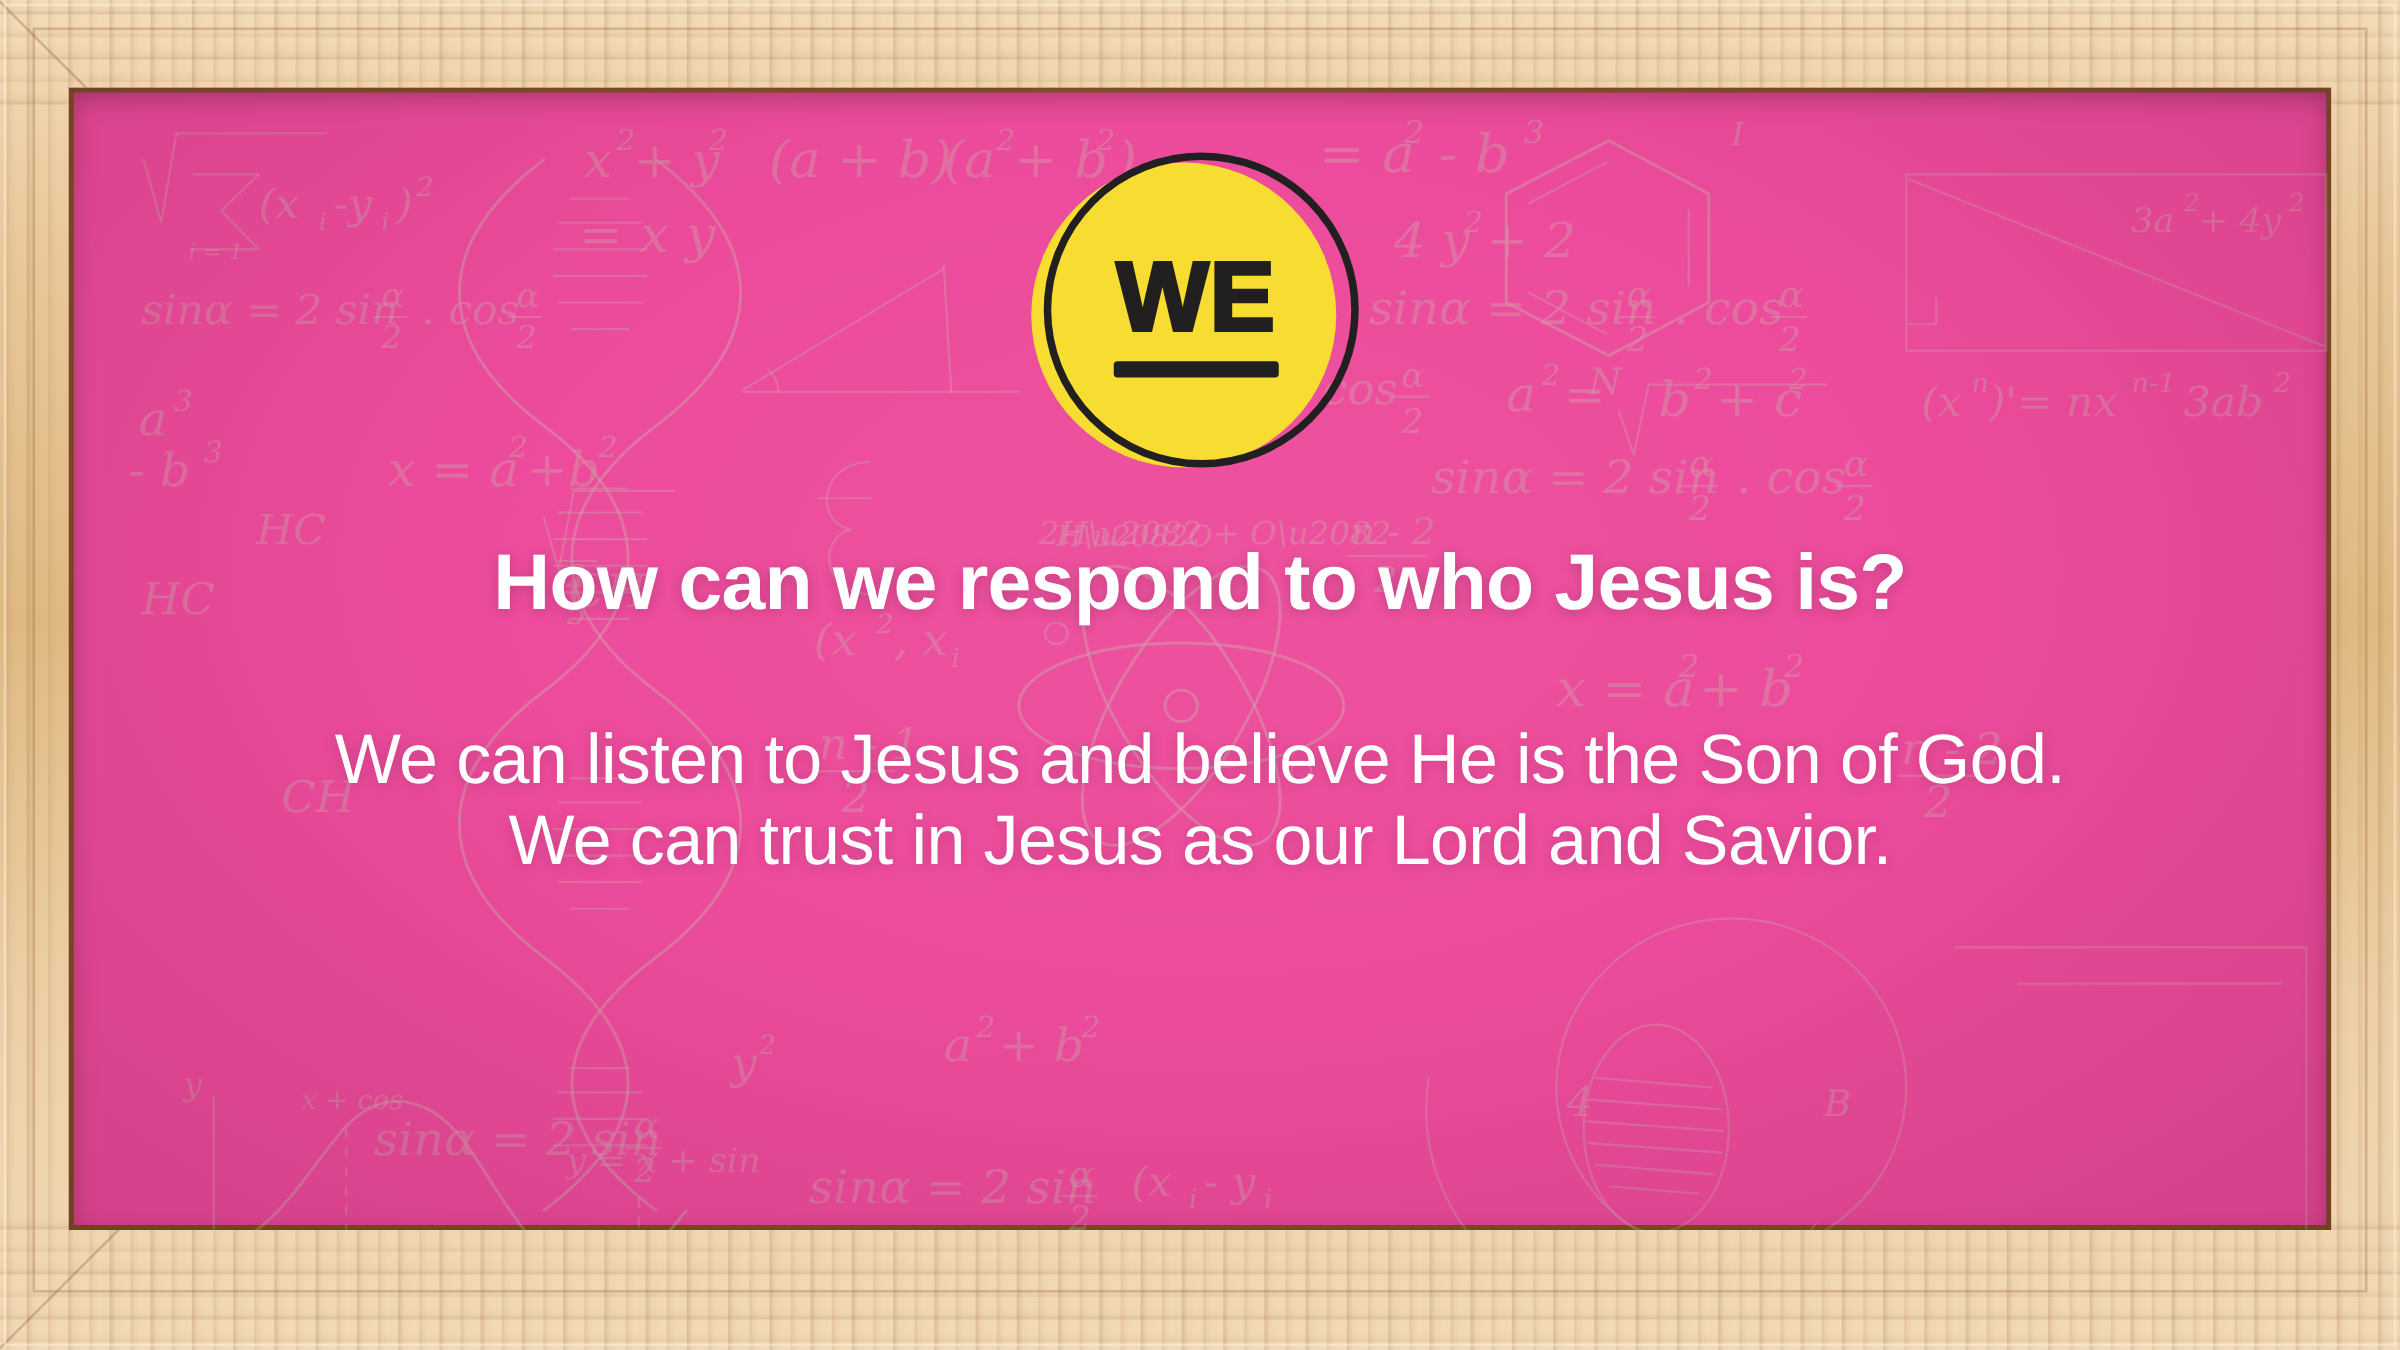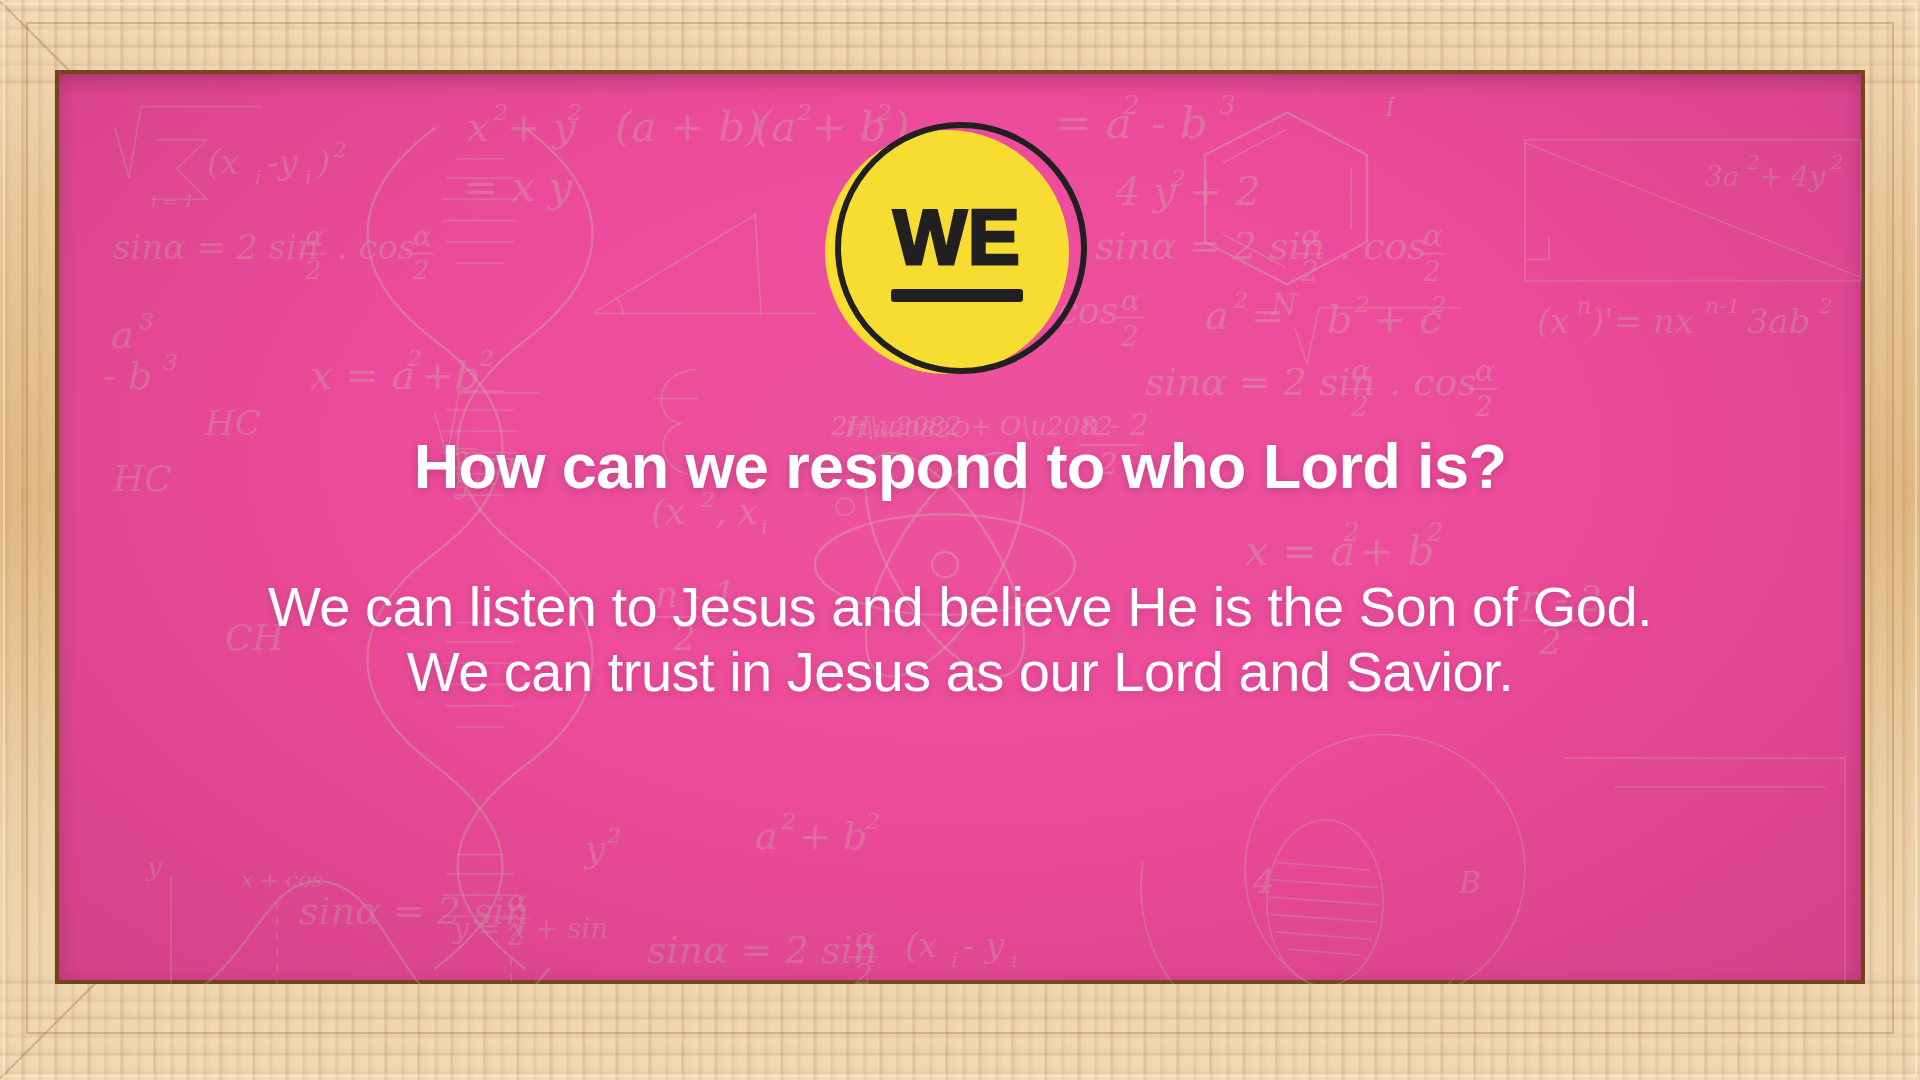--- a/index.html
+++ b/index.html
@@ -387,19 +387,19 @@
 
       <div class="logo">
         <div class="disc"></div>
         <div class="ring"></div>
         <div class="mark">
           <div class="we">WE</div>
           <div class="bar"></div>
         </div>
       </div>
 
-      <h1 class="headline">How can we respond to who Lord is?</h1>
+      <h1 class="headline">How can we respond to who Jesus is?</h1>
 
       <p class="body-text">We can listen to Jesus and believe He is the Son of God. We can trust in Jesus as our Lord and Savior.</p>
 
     </div>
   </div>
 </div>
 
 </body></html>

